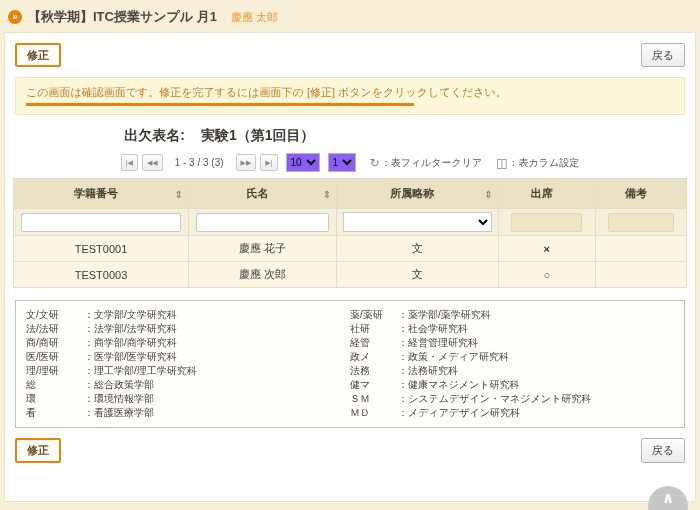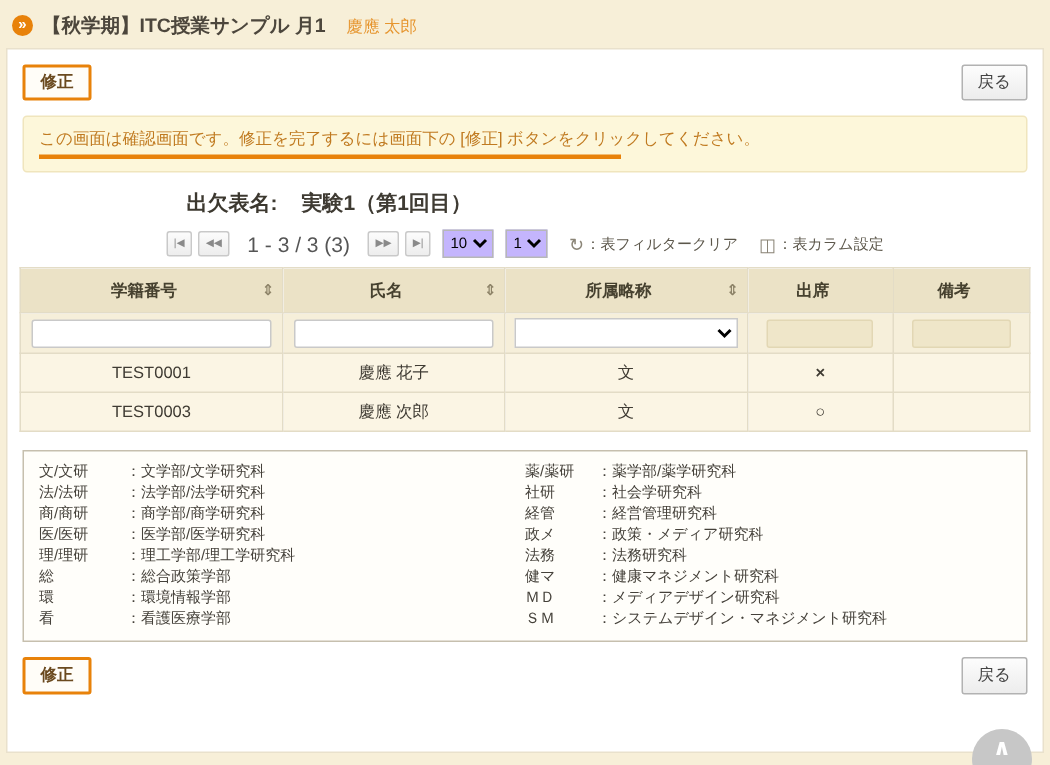--- a/index.html
+++ b/index.html
@@ -37,22 +37,22 @@
   
   .form-row { display:flex; margin:12px 0 8px; font-size:14px; align-items:center; }
   .form-label { width:172px; text-align:right; font-weight:bold; color:#3c382f; }
   .form-value { margin-left:16px;font-weight:bold; }
   
   .pager { display:flex; align-items:center; justify-content:center; gap:4px; margin:4px 0 6px; font-size:10px; color:#555; }
   .pager-btn {
     font-family:inherit; border:1px solid #c9c9c9; background:linear-gradient(#fcfcfc,#ededed);
     border-radius:2px; font-size:7px; padding:4px 4px; color:#8a8a8a; cursor:pointer; line-height:1;
   }
-  .pager-text { margin:0 8px; font-size:14px; color:#555; }
-  .pager-select { font-family:inherit; font-size:10px; border:1px solid #b7b7b7; background:#c4b5fd; height:19px; margin-left:4px; }
+  .pager-text { margin:0 8px; font-size:10px; color:#555; }
+  .pager-select { font-family:inherit; font-size:10px; border:1px solid #b7b7b7; background:#8b5cf6; height:19px; margin-left:4px; }
   .pager-tool { display:flex; align-items:center; margin-left:10px; cursor:pointer; color:#5c574b; }
   .tool-icon { color:#8b8577; font-size:12px; margin-right:1px; }
   .tool-label { font-size:10px; }
   
   table.grid { width:100%; border-collapse:collapse; margin-top:2px; table-layout:fixed; }
   .grid th, .grid td { border:1px solid #e3dcc6; font-size:11px; text-align:center; overflow:hidden; }
   .grid thead th.hdr {
     background:#ebe2c6; color:#46412f; font-weight:bold; padding:7px 14px 7px 4px; position:relative;
   }
   .sort-icon { position:absolute; right:5px; top:50%; transform:translateY(-50%); color:#8d8368; font-size:10px; cursor:pointer; }
@@ -240,26 +240,26 @@
       </div>
       <div class="legend-row">
         <span class="legend-abbr">法務</span>
         <span class="legend-desc">：法務研究科</span>
       </div>
       <div class="legend-row">
         <span class="legend-abbr">健マ</span>
         <span class="legend-desc">：健康マネジメント研究科</span>
       </div>
       <div class="legend-row">
+        <span class="legend-abbr">ＳＭ</span>
+        <span class="legend-desc">：システムデザイン・マネジメント研究科</span>
+      </div>
+      <div class="legend-row">
         <span class="legend-abbr">ＭＤ</span>
         <span class="legend-desc">：メディアデザイン研究科</span>
-      </div>
-      <div class="legend-row">
-        <span class="legend-abbr">ＳＭ</span>
-        <span class="legend-desc">：システムデザイン・マネジメント研究科</span>
       </div>
     </div>
   </div>
 
   <div class="btn-row bottom">
     <button class="btn btn-modify">修正</button>
     <button class="btn btn-back">戻る</button>
   </div>
 
 </div>

